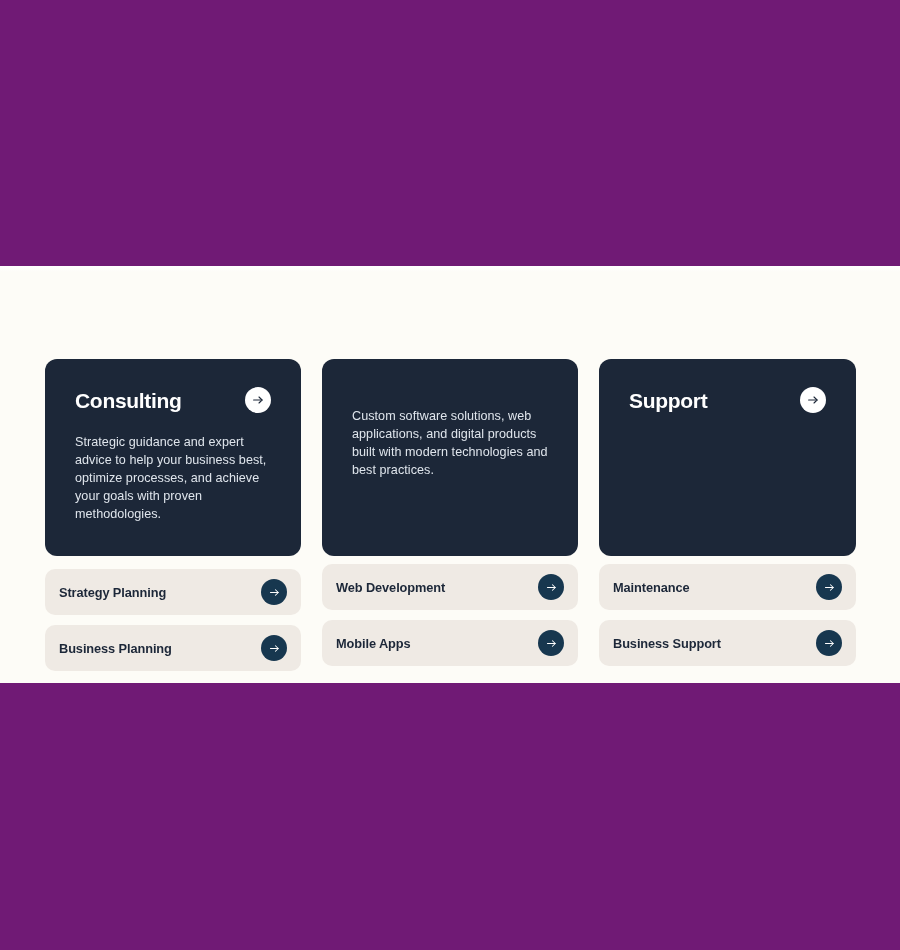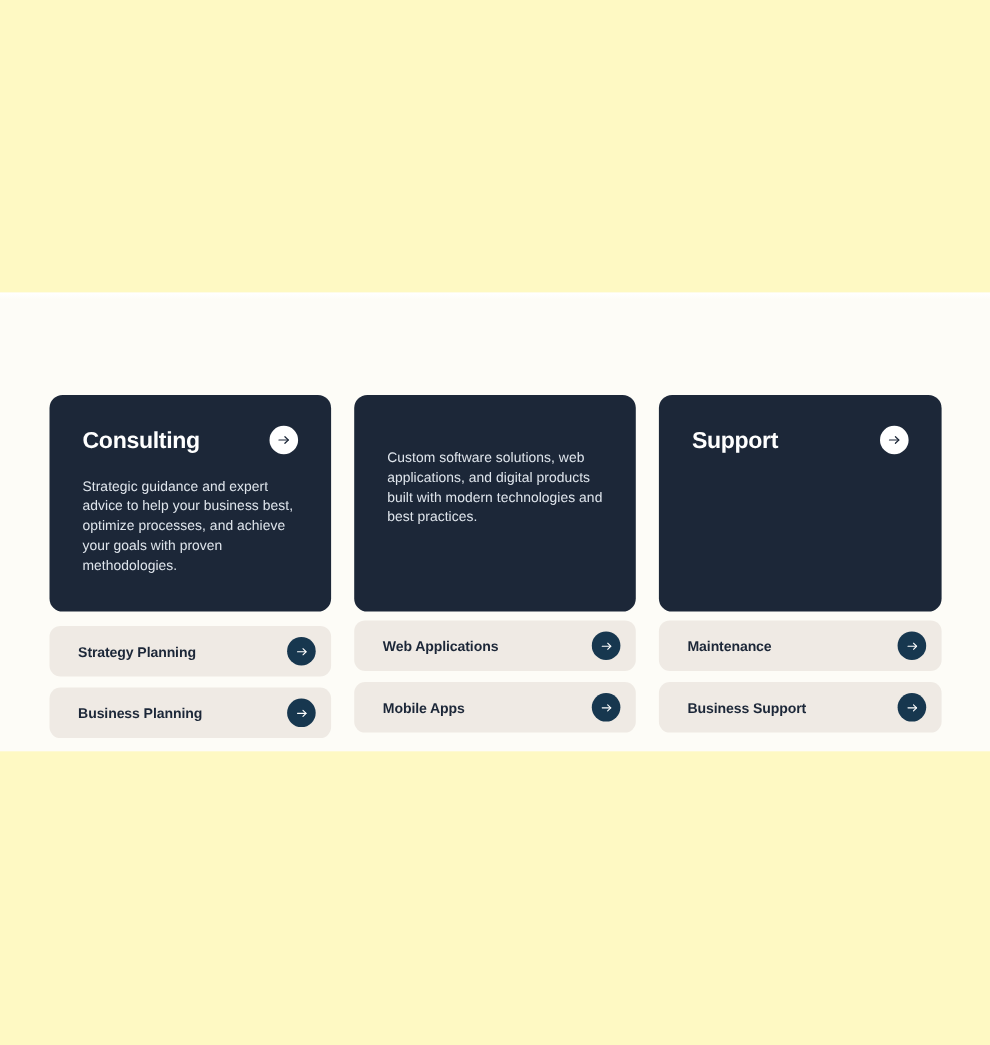--- a/index.html
+++ b/index.html
@@ -14,21 +14,21 @@
     background: #ffffff;
     font-family: "Liberation Sans", sans-serif;
     -webkit-font-smoothing: antialiased;
   }
 
   
   .page {
     position: relative;
     width: 900px;
     height: 950px;
-    background: #fef9c3;
+    background: #701a75;
   }
 
   .band {
     position: absolute;
     left: 0;
     top: 266px;
     width: 900px;
     height: 417px;
     background: #fdfcf7;
   }
@@ -115,21 +115,21 @@
   }
 
   .col-a .sub-list { margin-top: 13px; }
   .col-b .sub-list { margin-top: 8px; }
   .col-c .sub-list { margin-top: 8px; }
 
   .sub-item {
     background: #efeae4;
     border-radius: 10px;
     height: 46px;
-    padding: 0 14px 0 26px;
+    padding: 0 14px 0 14px;
     display: flex;
     align-items: center;
     justify-content: space-between;
     cursor: pointer;
   }
 
   .sub-label {
     color: #1c2738;
     font-size: 12.8px;
     font-weight: bold;
@@ -198,21 +198,21 @@
     </div>
 
     <div class="column col-b">
 
       <div class="service-card">
         <div class="card-body">Custom software solutions, web applications, and digital products built with modern technologies and best practices.</div>
       </div>
 
       <div class="sub-list">
         <div class="sub-item">
-          <span class="sub-label">Web Applications</span>
+          <span class="sub-label">Web Development</span>
           <span class="arrow-btn-dark">
             <svg width="11" height="11" viewBox="0 0 12 12">
               <path d="M1.6 6 H10" stroke="#ffffff" stroke-width="1.1" stroke-linecap="round" fill="none"></path>
               <path d="M7 3 L10.1 6 L7 9" stroke="#ffffff" stroke-width="1.1" stroke-linecap="round" stroke-linejoin="round" fill="none"></path>
             </svg>
           </span>
         </div>
         <div class="sub-item">
           <span class="sub-label">Mobile Apps</span>
           <span class="arrow-btn-dark">

